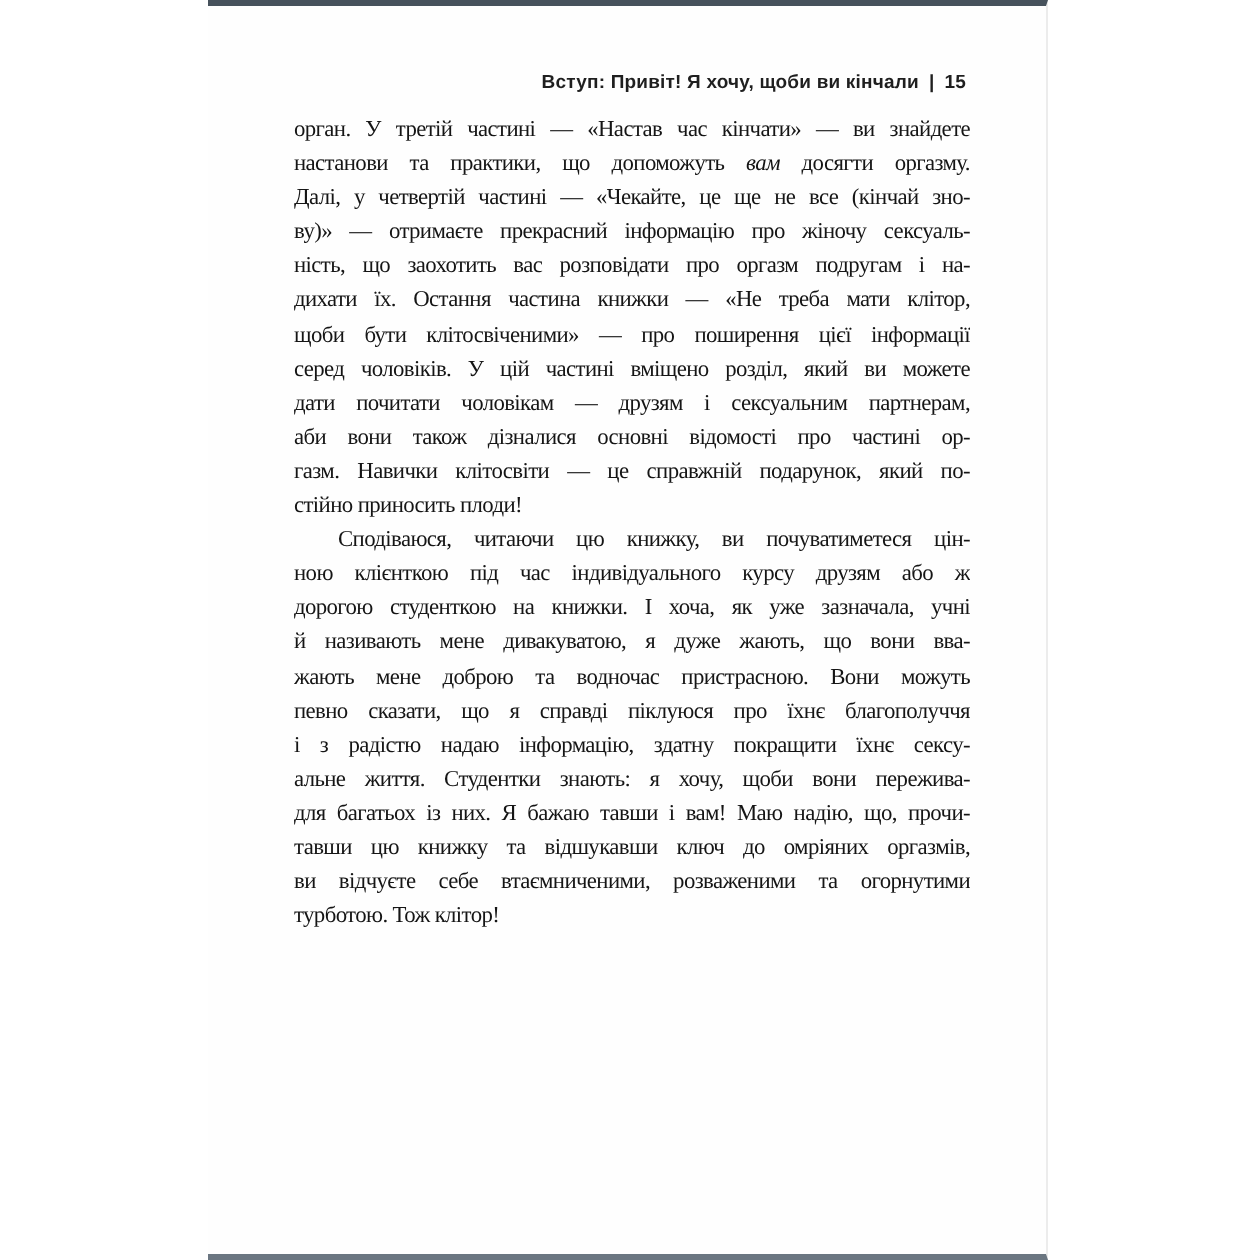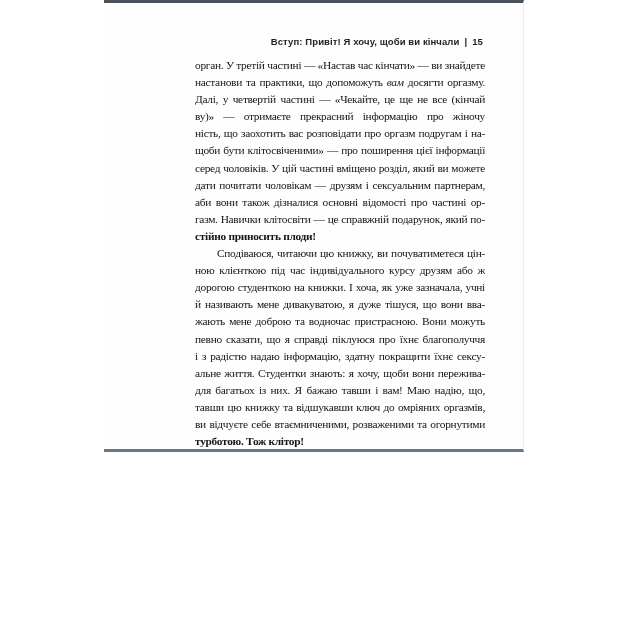--- a/index.html
+++ b/index.html
@@ -15,21 +15,21 @@
     width: 630px;
     height: 630px;
     background: #ffffff;
   }
   
   .page-sheet {
     position: absolute;
     left: 104px;
     top: 0;
     width: 420px;
-    height: 452px;
+    height: 630px;
     box-sizing: border-box;
     background: #fefefe;
     border-top: 3px solid #47525c;
     border-bottom: 3px solid #6b7681;
     border-right: 1px solid #ececec;
   }
   
   .running-head {
     position: absolute;
     top: 33px;
@@ -58,31 +58,29 @@
     font-size: 11.4px;
     line-height: 17.1px;
     letter-spacing: -0.3px;
     color: #151515;
   }
   .line {
     height: 17.1px;
     overflow: hidden;
     text-align: justify;
     text-align-last: justify;
-    margin-left: 48px;
   }
   .line::after {
     content: "";
     display: inline-block;
     width: 100%;
   }
   .line.last {
     text-align: left;
     text-align-last: left;
-    font-weight: bold;
   }
   .line.last::after { content: none; }
   .line.indent { text-indent: 22px; }
   .line i { font-style: italic; }
 </style>
 </head>
 <body>
 
 <div class="canvas">
   <div class="page-sheet">
@@ -91,30 +89,31 @@
       <span>Вступ: Привіт! Я хочу, щоби ви кінчали</span><span class="sep">|</span><span>15</span>
     </div>
 
     <div class="body-text">
 
     <div class="line"><span>орган. У третій частині — «Настав час кінчати» — ви знайдете</span></div>
         <div class="line"><span>настанови та практики, що допоможуть </span><i>вам</i><span> досягти оргазму.</span></div>
         <div class="line"><span>Далі, у четвертій частині — «Чекайте, це ще не все (кінчай зно-</span></div>
         <div class="line"><span>ву)» — отримаєте прекрасний інформацію про жіночу сексуаль-</span></div>
         <div class="line"><span>ність, що заохотить вас розповідати про оргазм подругам і на-</span></div>
+        <div class="line"><span>дихати їх. Остання частина книжки — «Не треба мати клітор,</span></div>
         <div class="line"><span>щоби бути клітосвіченими» — про поширення цієї інформації</span></div>
         <div class="line"><span>серед чоловіків. У цій частині вміщено розділ, який ви можете</span></div>
         <div class="line"><span>дати почитати чоловікам — друзям і сексуальним партнерам,</span></div>
         <div class="line"><span>аби вони також дізналися основні відомості про частині ор-</span></div>
         <div class="line"><span>газм. Навички клітосвіти — це справжній подарунок, який по-</span></div>
         <div class="line last"><span>стійно приносить плоди!</span></div>
         <div class="line indent"><span>Сподіваюся, читаючи цю книжку, ви почуватиметеся цін-</span></div>
         <div class="line"><span>ною клієнткою під час індивідуального курсу друзям або ж</span></div>
         <div class="line"><span>дорогою студенткою на книжки. І хоча, як уже зазначала, учні</span></div>
-        <div class="line"><span>й називають мене дивакуватою, я дуже тішуся, що вони вва-</span></div>
+        <div class="line"><span>й називають мене дивакуватою, я дуже жають, що вони вва-</span></div>
         <div class="line"><span>жають мене доброю та водночас пристрасною. Вони можуть</span></div>
         <div class="line"><span>певно сказати, що я справді піклуюся про їхнє благополуччя</span></div>
         <div class="line"><span>і з радістю надаю інформацію, здатну покращити їхнє сексу-</span></div>
         <div class="line"><span>альне життя. Студентки знають: я хочу, щоби вони пережива-</span></div>
         <div class="line"><span>для багатьох із них. Я бажаю тавши і вам! Маю надію, що, прочи-</span></div>
         <div class="line"><span>тавши цю книжку та відшукавши ключ до омріяних оргазмів,</span></div>
         <div class="line"><span>ви відчуєте себе втаємниченими, розваженими та огорнутими</span></div>
         <div class="line last"><span>турботою. Тож клітор!</span></div>
       </div>
 

